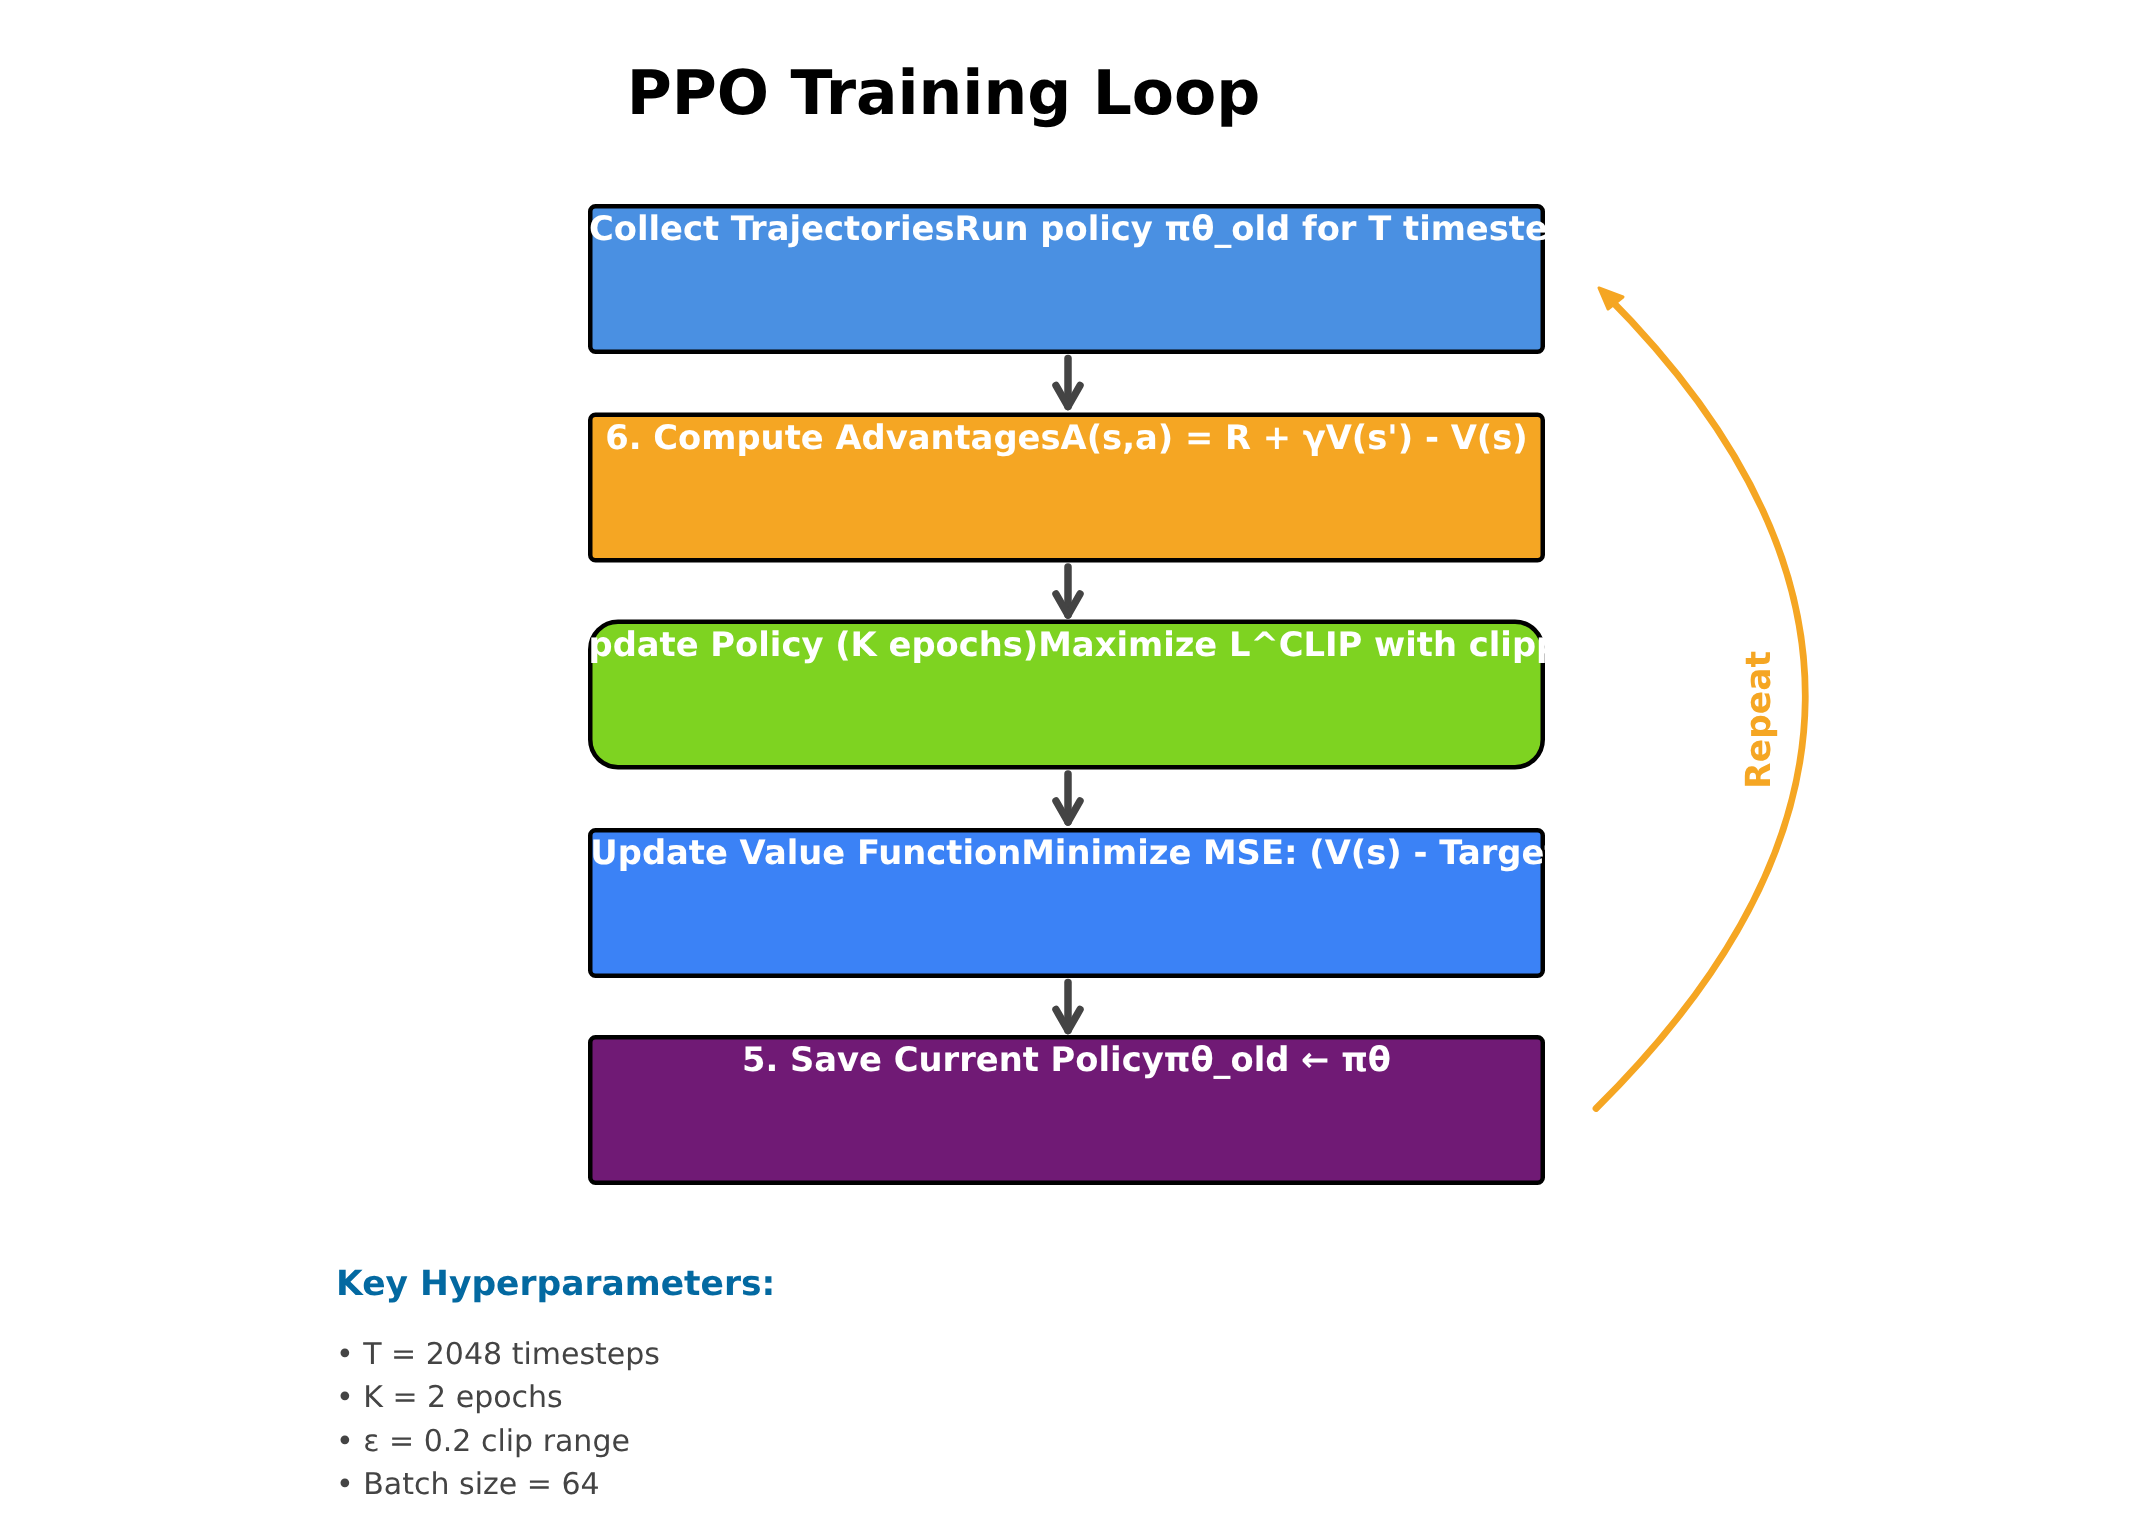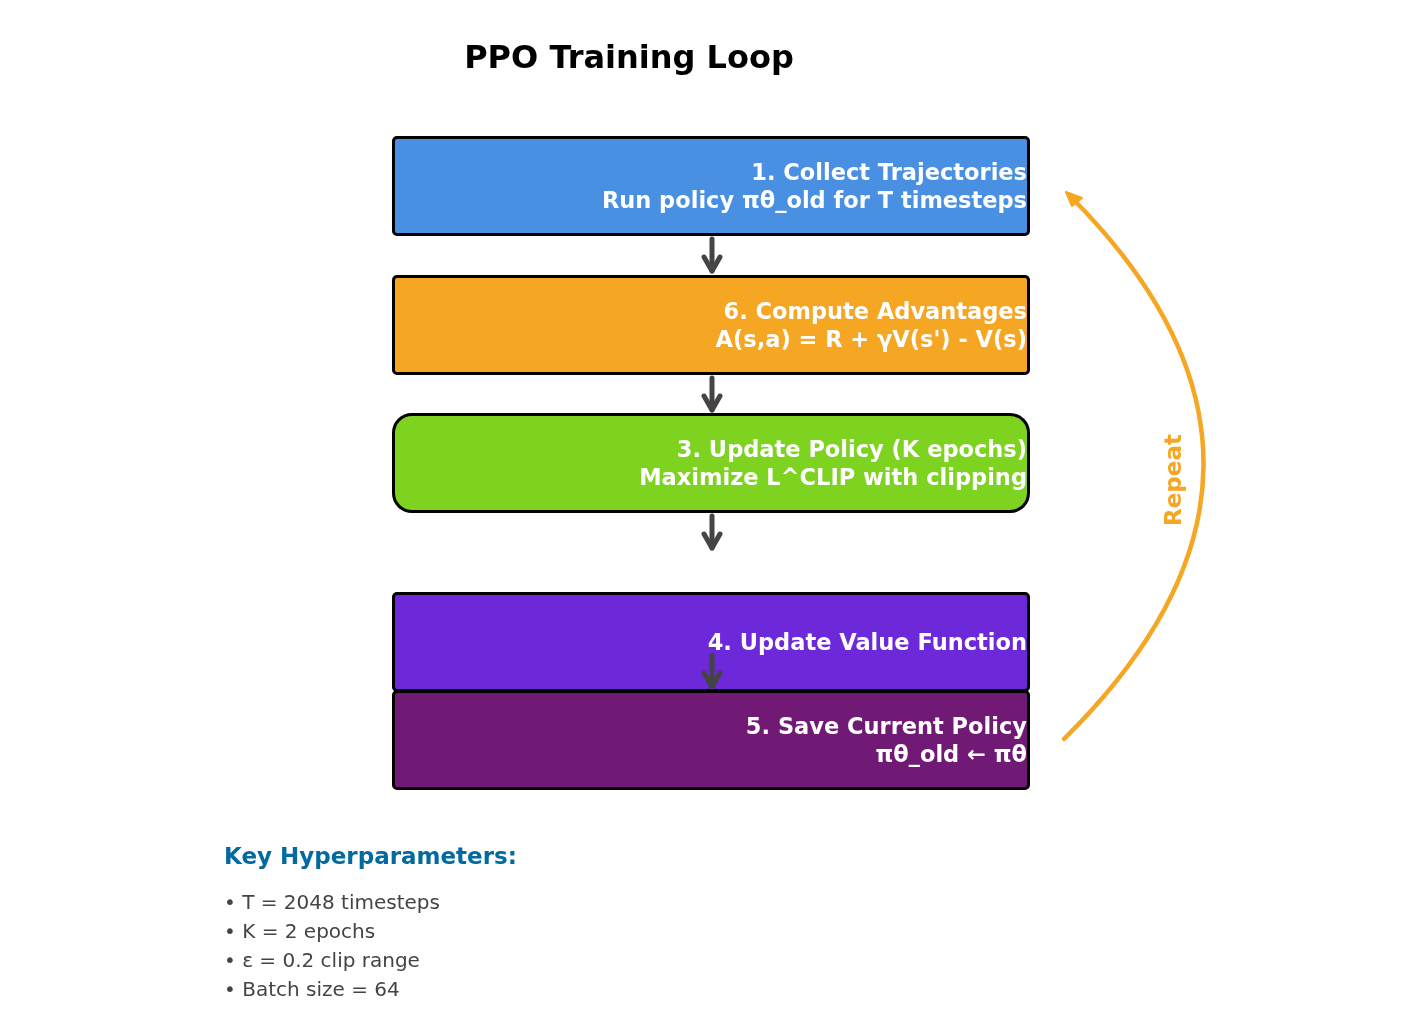--- a/index.html
+++ b/index.html
@@ -1,22 +1,22 @@
 <!DOCTYPE html>
 <html><head>
   <meta charset="utf-8">
   <style>
     html, body { margin: 0; padding: 0; background: #ffffff; }
     body { width: 1425px; height: 1014px; position: relative; overflow: hidden;
            font-family: "DejaVu Sans", sans-serif; }
     .title { position: absolute; left: 0; width: 1258px; top: 38px; text-align: center;
-             font-size: 32px; font-weight: bold; color: #000; }
+             font-size: 41px; font-weight: bold; color: #000; }
     .step { position: absolute; left: 392px; width: 638px; height: 100px;
             border: 3px solid #000; border-radius: 5px; box-sizing: border-box;
-            display: flex; flex-direction: column; align-items: flex-end; justify-content: center;
+            display: flex; align-items: flex-start; justify-content: center;
             color: #fff; font-weight: bold; font-size: 22.5px; line-height: 28px; text-align: center; }
     .step span { display: block; white-space: nowrap; }
     svg.overlay { position: absolute; left: 0; top: 0; }
     .repeat-label { position: absolute; left: 1173px; top: 480px; transform: translate(-50%, -50%) rotate(-90deg);
                     font-size: 23px; font-weight: bold; white-space: nowrap; }
     .hp-title { position: absolute; left: 224px; top: 843px; font-size: 23px; font-weight: bold; color: #0369a1; }
     .hp-list { position: absolute; left: 224px; top: 888px; margin: 0; padding: 0; list-style: none;
                font-size: 20px; line-height: 29px; color: #444; }
   </style>
 </head>
@@ -29,22 +29,23 @@
   <span>Run policy πθ_old for T timesteps</span>
 </div>
 <div class="step" style="top: 275px; background: rgb(245, 166, 35);">
   <span>6. Compute Advantages</span>
   <span>A(s,a) = R + γV(s') - V(s)</span>
 </div>
 <div class="step" style="top: 413px; background: rgb(126, 211, 33); border-radius: 20px;">
   <span>3. Update Policy (K epochs)</span>
   <span>Maximize L^CLIP with clipping</span>
 </div>
-<div class="step" style="top: 552px; background: #6d28d9; margin-top: 40px;">
+<div class="step" style="top: 552px; background: #3b82f6;">
   <span>4. Update Value Function</span>
+  <span>Minimize MSE: (V(s) - Target)²</span>
 </div>
 <div class="step" style="top: 690px; background: #701a75;">
   <span>5. Save Current Policy</span>
   <span>πθ_old ← πθ</span>
 </div>
 
 <svg class="overlay" width="1425" height="1014">
   <g id="connectors" fill="none" stroke-width="5" stroke-linecap="round" stroke-linejoin="round" stroke="#444444">
     <g>
       <line x1="712" y1="239" x2="712" y2="271"></line>

